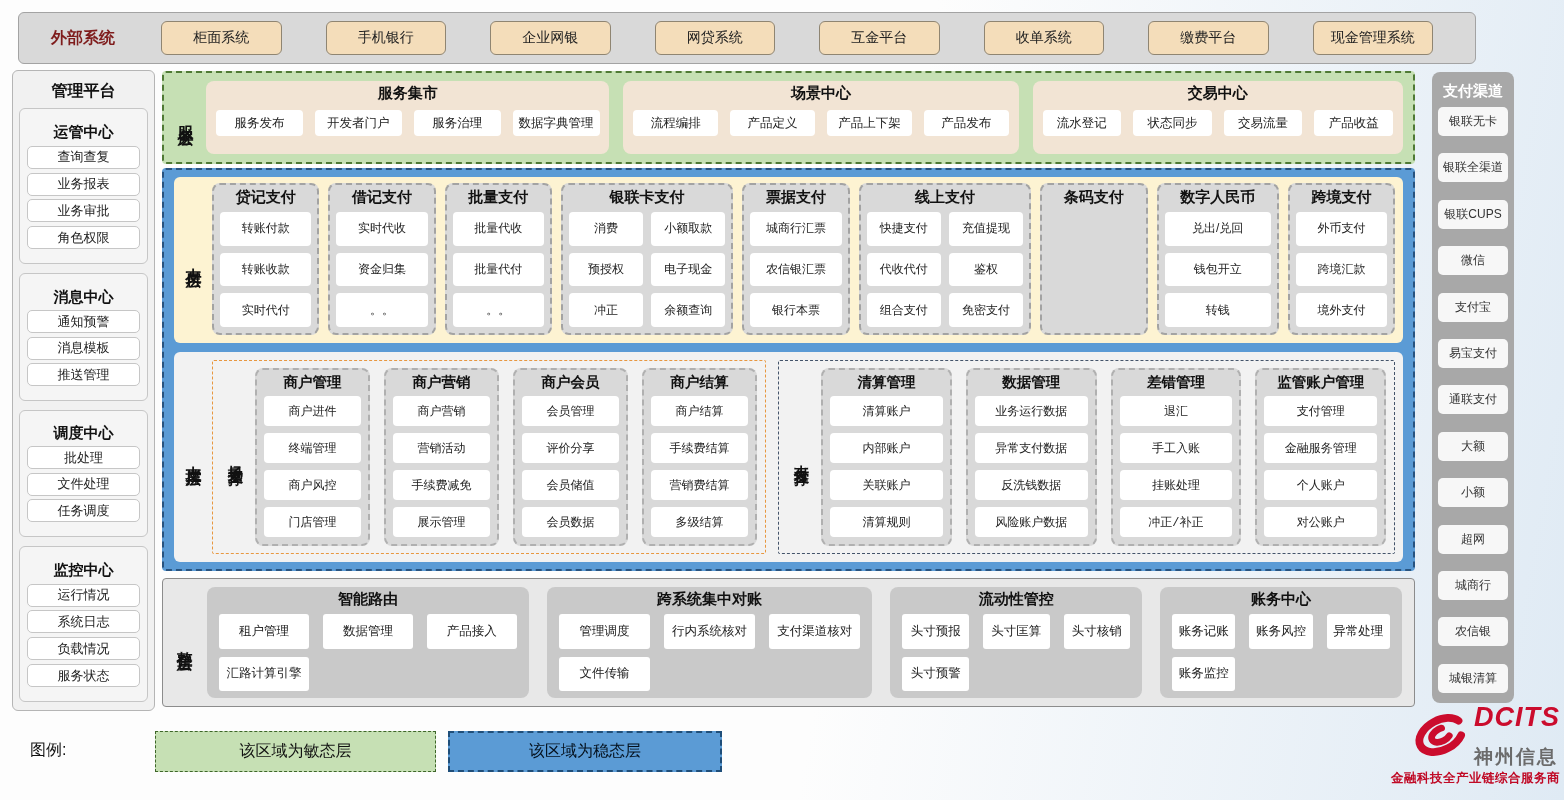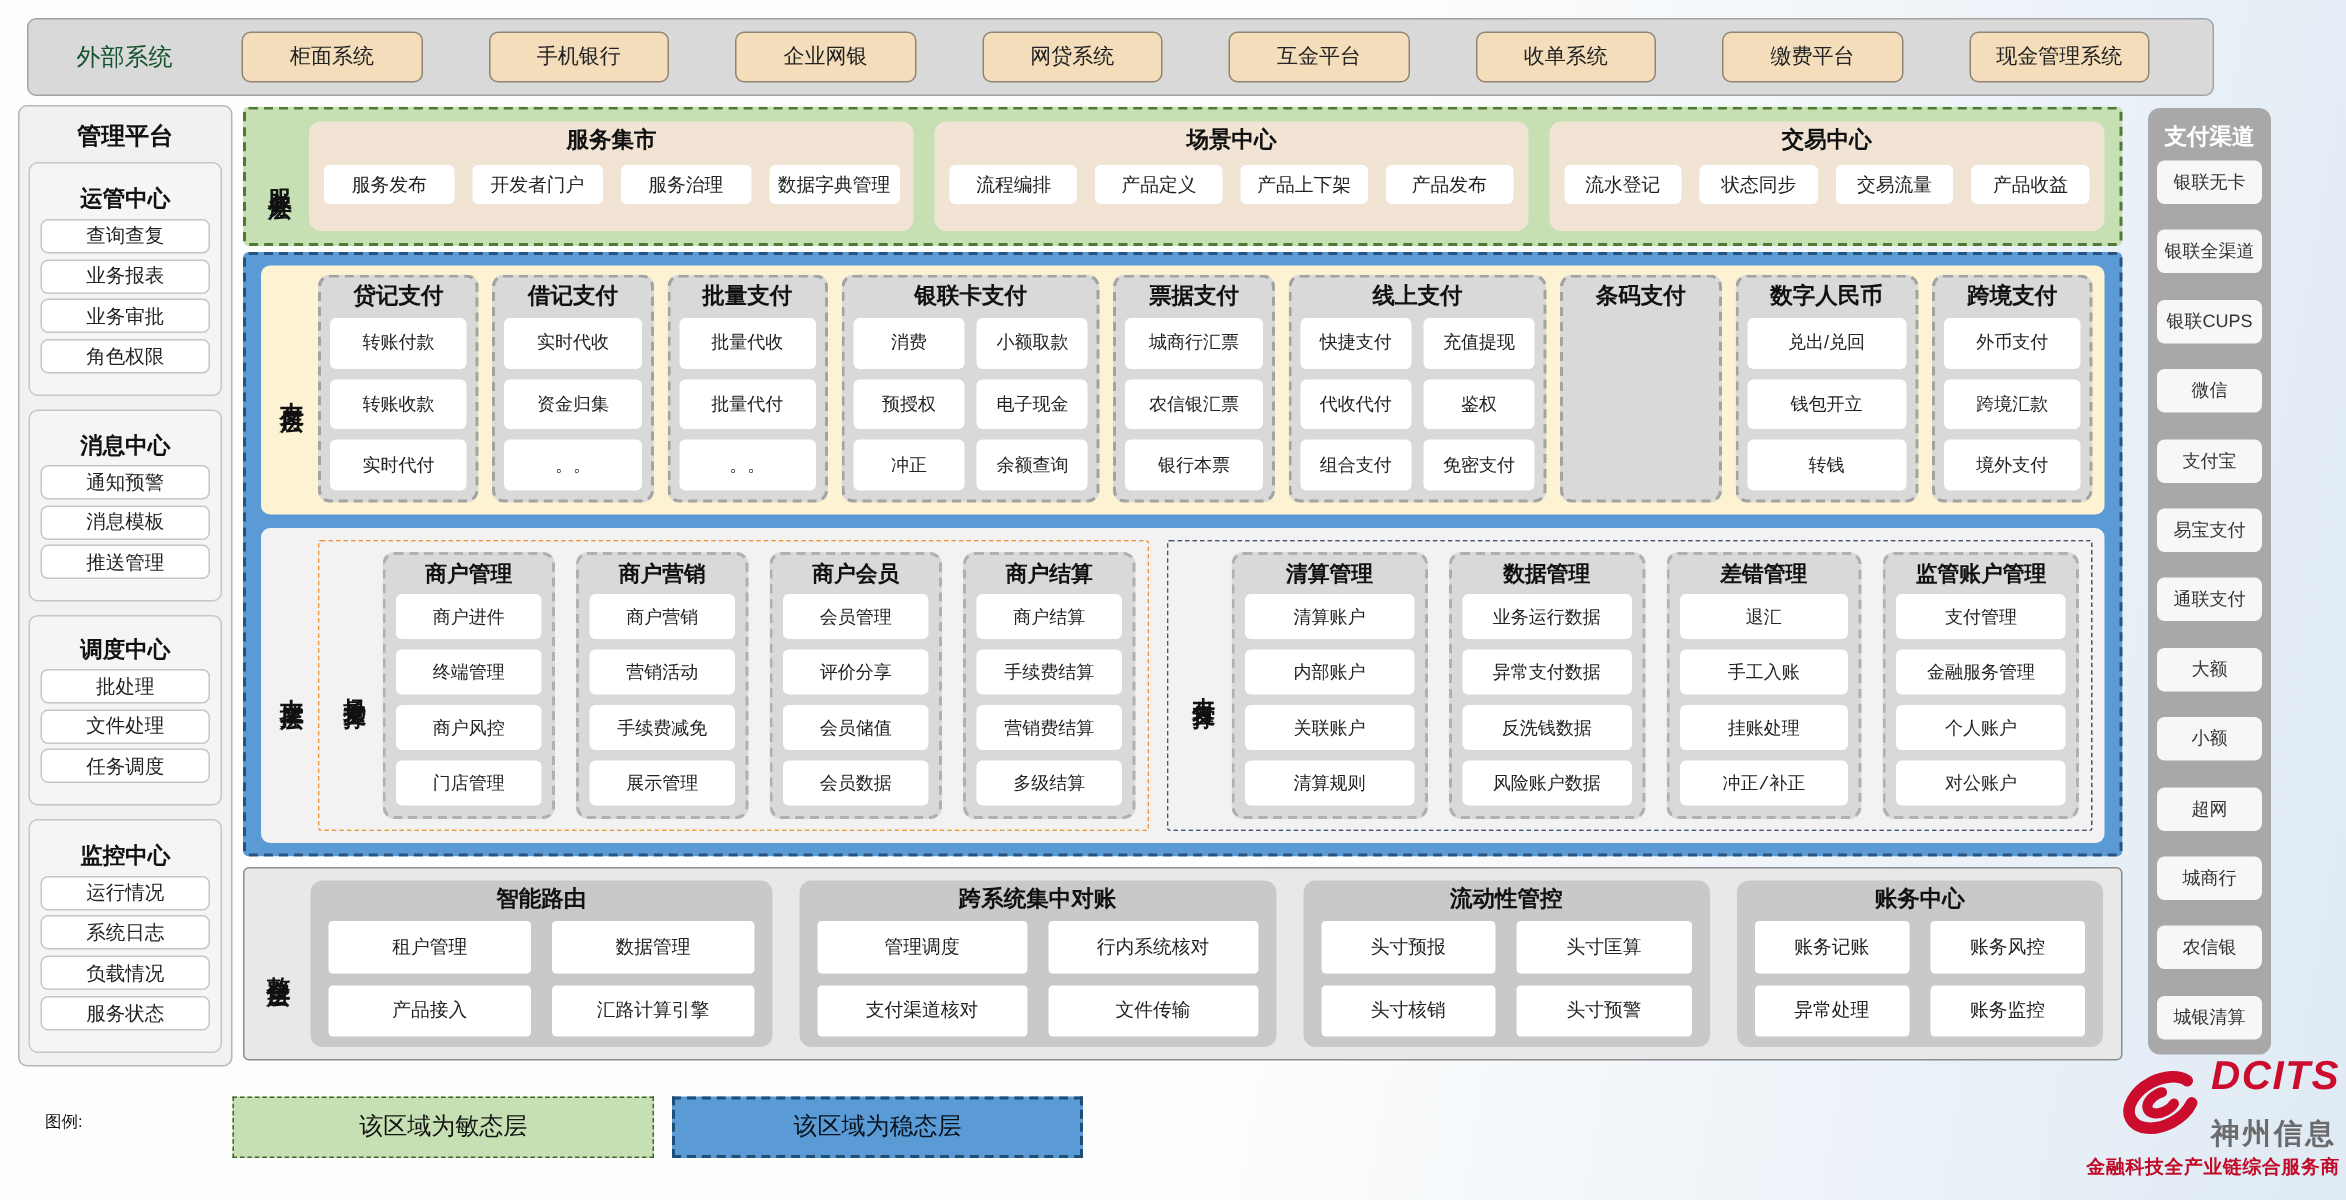--- a/index.html
+++ b/index.html
@@ -4,21 +4,21 @@
 <style>
   * { margin:0; padding:0; box-sizing:border-box; }
   html,body { width:1564px; height:800px; font-family:"Liberation Sans","DejaVu Sans",sans-serif; }
   body { background:linear-gradient(100deg,#fdfdfd 55%,#dfeaf4 100%); overflow:hidden; }
   #stage { position:relative; width:1564px; height:800px; }
 
   
   #external-bar { position:absolute; left:18px; top:12px; width:1458px; height:52px;
     background:#d9d9d9; border:1px solid #a3a3a3; border-radius:6px;
     display:flex; align-items:center; padding:0 42px 0 32px; }
-  #external-title { font-size:16px; font-weight:normal; color:#14532d; margin-right:46px; white-space:nowrap; }
+  #external-title { font-size:16px; font-weight:bold; color:#7f1d1d; margin-right:46px; white-space:nowrap; }
   #external-items { flex:1; display:flex; gap:44px; }
   .ext-btn { flex:1; height:34px; background:#f4ddba; border:1px solid #8f8572; border-radius:6px;
     display:flex; align-items:center; justify-content:center; font-size:14px; color:#222; white-space:nowrap; }
 
   
   #mgmt-panel { position:absolute; left:12px; top:70px; width:143px; height:641px;
     background:#f1f1f1; border:1px solid #b5b5b5; border-radius:6px;
     display:flex; flex-direction:column; padding:6px 6px 8px; }
   #mgmt-title { font-size:16px; font-weight:bold; text-align:center; color:#111; padding:4px 0 6px; }
   #mgmt-groups { flex:1; display:flex; flex-direction:column; gap:9px; }
@@ -82,34 +82,34 @@
 
   
   #integration-layer { position:absolute; left:162px; top:578px; width:1253px; height:129px;
     background:#e8e8e8; border:1.5px solid #8c8c8c; border-radius:4px;
     display:flex; align-items:stretch; padding:8px 12px 8px 8px; }
   #integration-label { width:26px; margin-right:10px; }
   #integration-groups { flex:1; display:flex; gap:18px; }
   .int-group { background:#c9c9c9; border-radius:8px; padding:3px 12px 7px;
     display:flex; flex-direction:column; min-width:0; }
   .int-title { font-size:15px; font-weight:bold; text-align:center; color:#111; height:24px; }
-  .int-items { flex:1; display:grid; grid-template-columns:1fr 1fr; grid-template-rows:1fr 1fr; gap:8px 14px; }
+  .int-items { flex:1; display:grid; grid-template-columns:1fr 1fr 1fr; grid-template-rows:1fr 1fr; gap:8px 14px; }
   .int-btn { background:#fff; border-radius:3px; display:flex; align-items:center; justify-content:center;
     font-size:12.5px; color:#222; white-space:nowrap; }
 
   
   #channels-panel { position:absolute; left:1432px; top:72px; width:82px; height:631px;
     background:#a8a8a8; border-radius:8px; display:flex; flex-direction:column; padding:8px 6px 10px; }
   #channels-title { font-size:15px; font-weight:bold; color:#fff; text-align:center; padding:2px 0 6px; white-space:nowrap; }
   #channel-items { flex:1; display:flex; flex-direction:column; justify-content:space-between; }
   .chan-btn { height:29px; background:#f7f7f7; border-radius:5px; display:flex; align-items:center;
     justify-content:center; font-size:12px; color:#333; white-space:nowrap; }
 
   
-  #legend-label { position:absolute; left:30px; top:740px; font-size:11px; color:#111; }
+  #legend-label { position:absolute; left:30px; top:740px; font-size:16px; color:#111; }
   #legend-agile { position:absolute; left:155px; top:731px; width:281px; height:41px;
     background:#c6e0b4; border:1.5px dashed #3e6629; display:flex; align-items:center; justify-content:center;
     font-size:16px; color:#111; }
   #legend-stable { position:absolute; left:448px; top:731px; width:274px; height:41px;
     background:#5b9bd5; border:2px dashed #1f4e79; display:flex; align-items:center; justify-content:center;
     font-size:16px; color:#04101c; }
 
   
   #logo { position:absolute; left:1384px; top:703px; width:176px; height:92px;
     display:flex; flex-direction:column; align-items:flex-end; }

